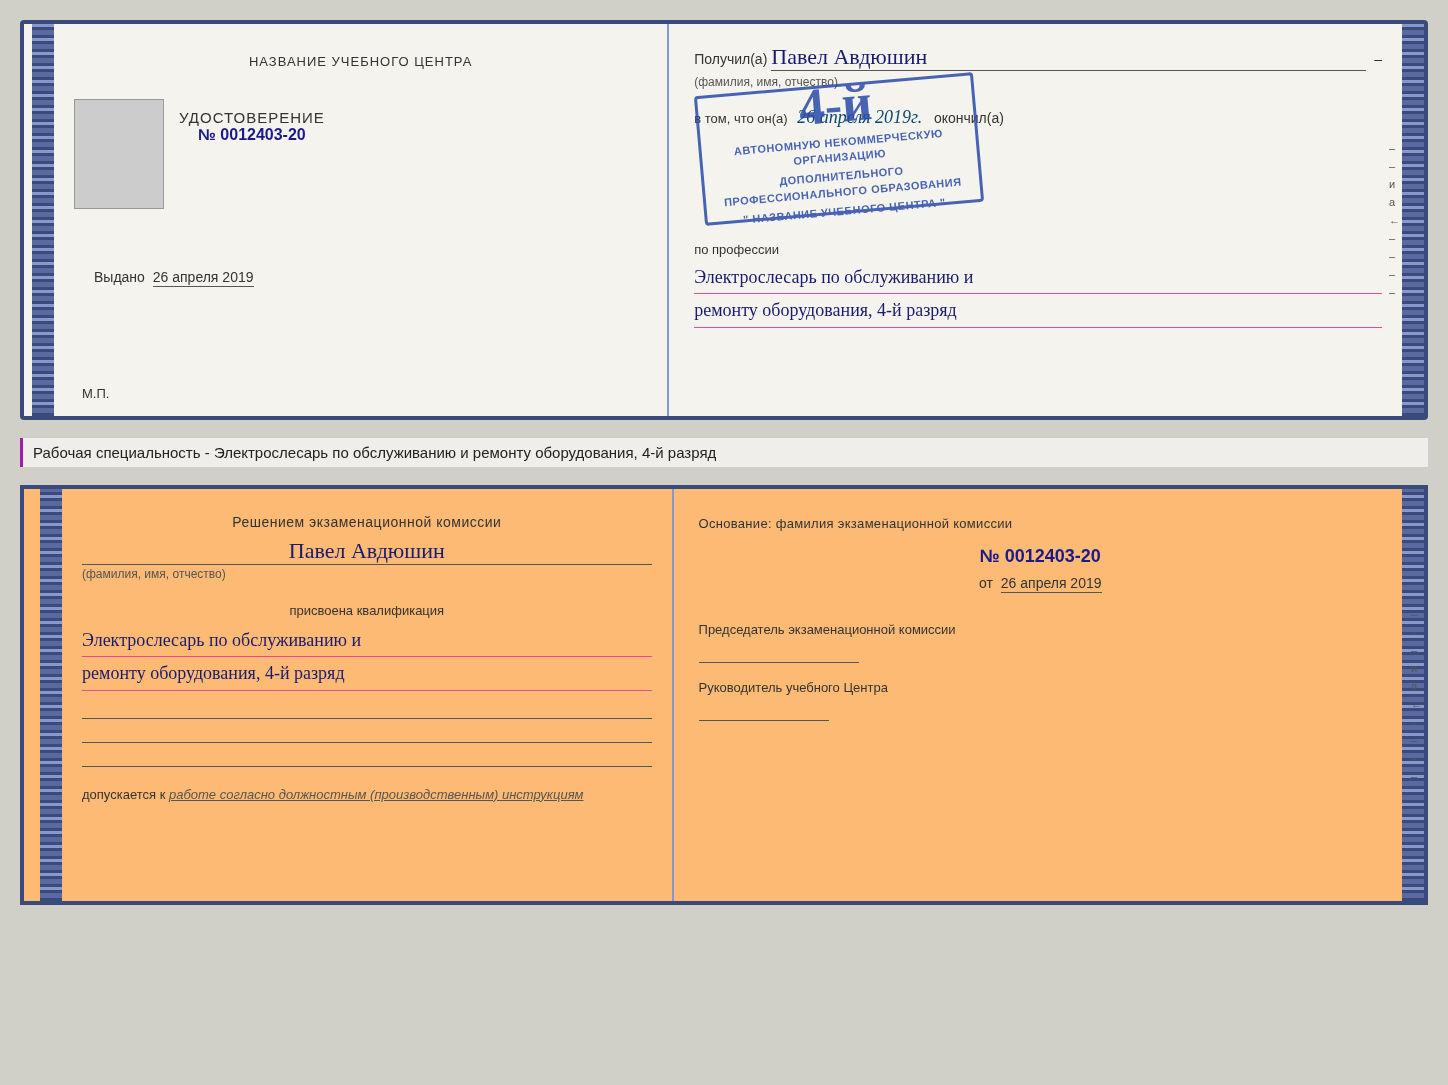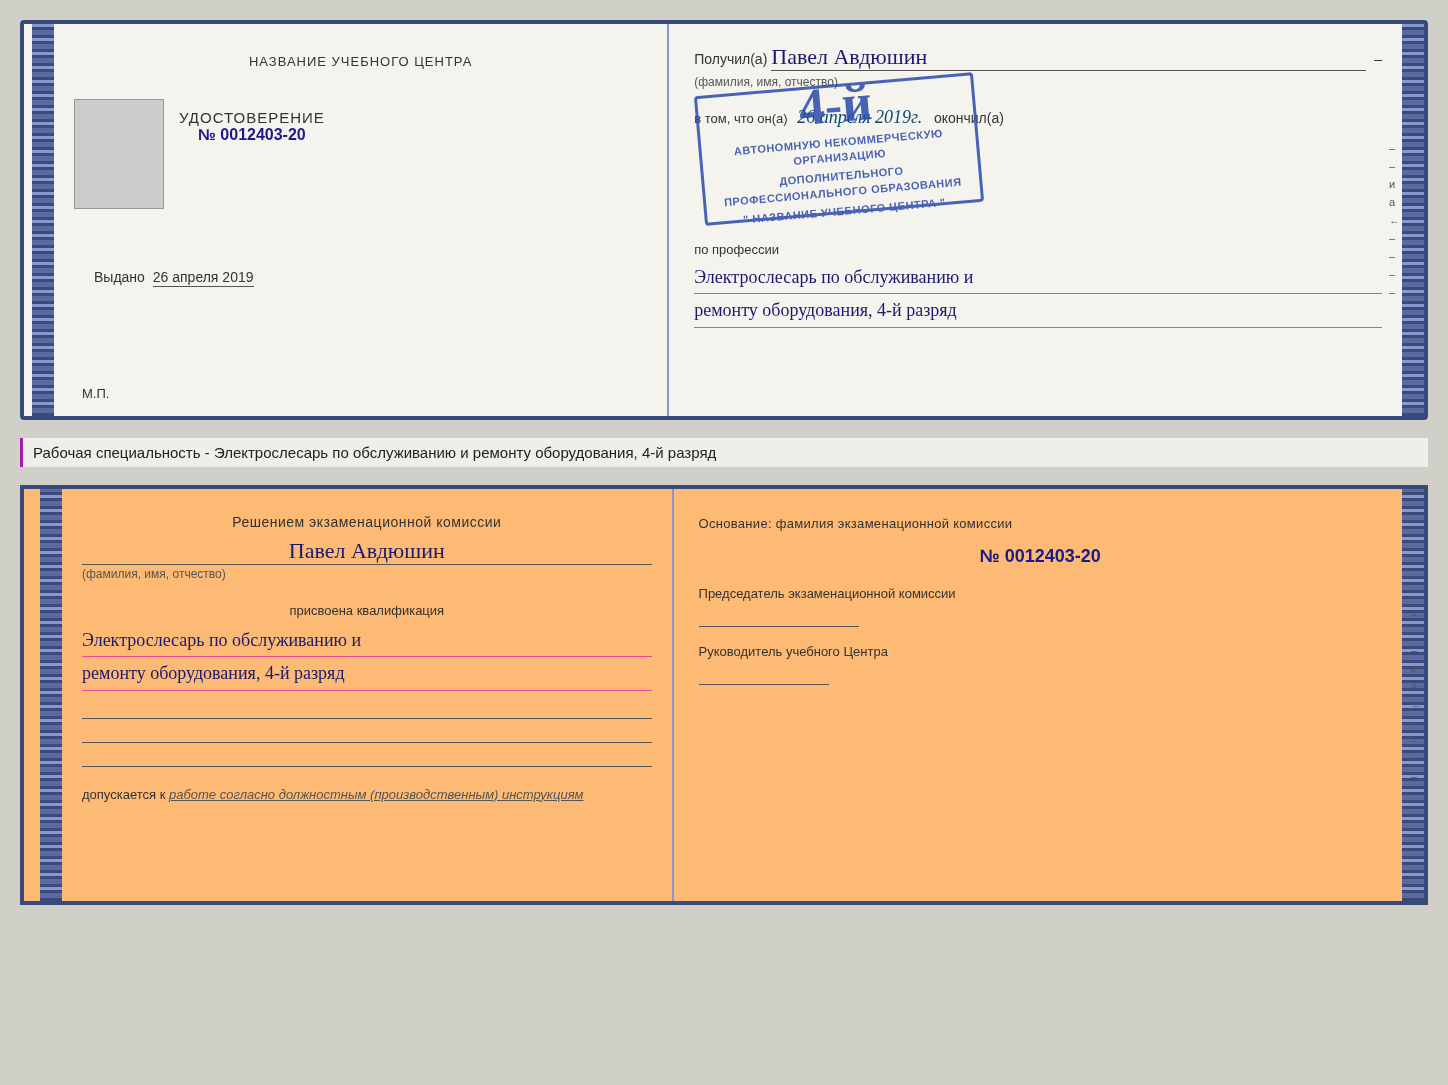--- a/index.html
+++ b/index.html
@@ -477,20 +477,24 @@
       </div>
       <div class="dopuskaetsya-section">
         <span>допускается к</span>
         <span class="dopusk-text">работе согласно должностным (производственным) инструкциям</span>
       </div>
     </div>
 
     <div class="bottom-doc-right">
       <div class="osnovanie-text">Основание: фамилия экзаменационной комиссии</div>
       <div class="protocol-number">№ 0012403-20</div>
+      <div class="ot-date">
+        <span>от</span>
+        <span style="border-bottom:1px solid #555; padding-bottom:1px; margin-left:4px;">26 апреля 2019</span>
+      </div>
 
       <div class="chairman-section">
         <div class="chairman-title">Председатель экзаменационной комиссии</div>
         <div class="chairman-sig-line"></div>
 
         <div class="rukovoditel-title">Руководитель учебного Центра</div>
         <div class="rukov-sig-line"></div>
       </div>
 
       <div class="right-edge-marks">

